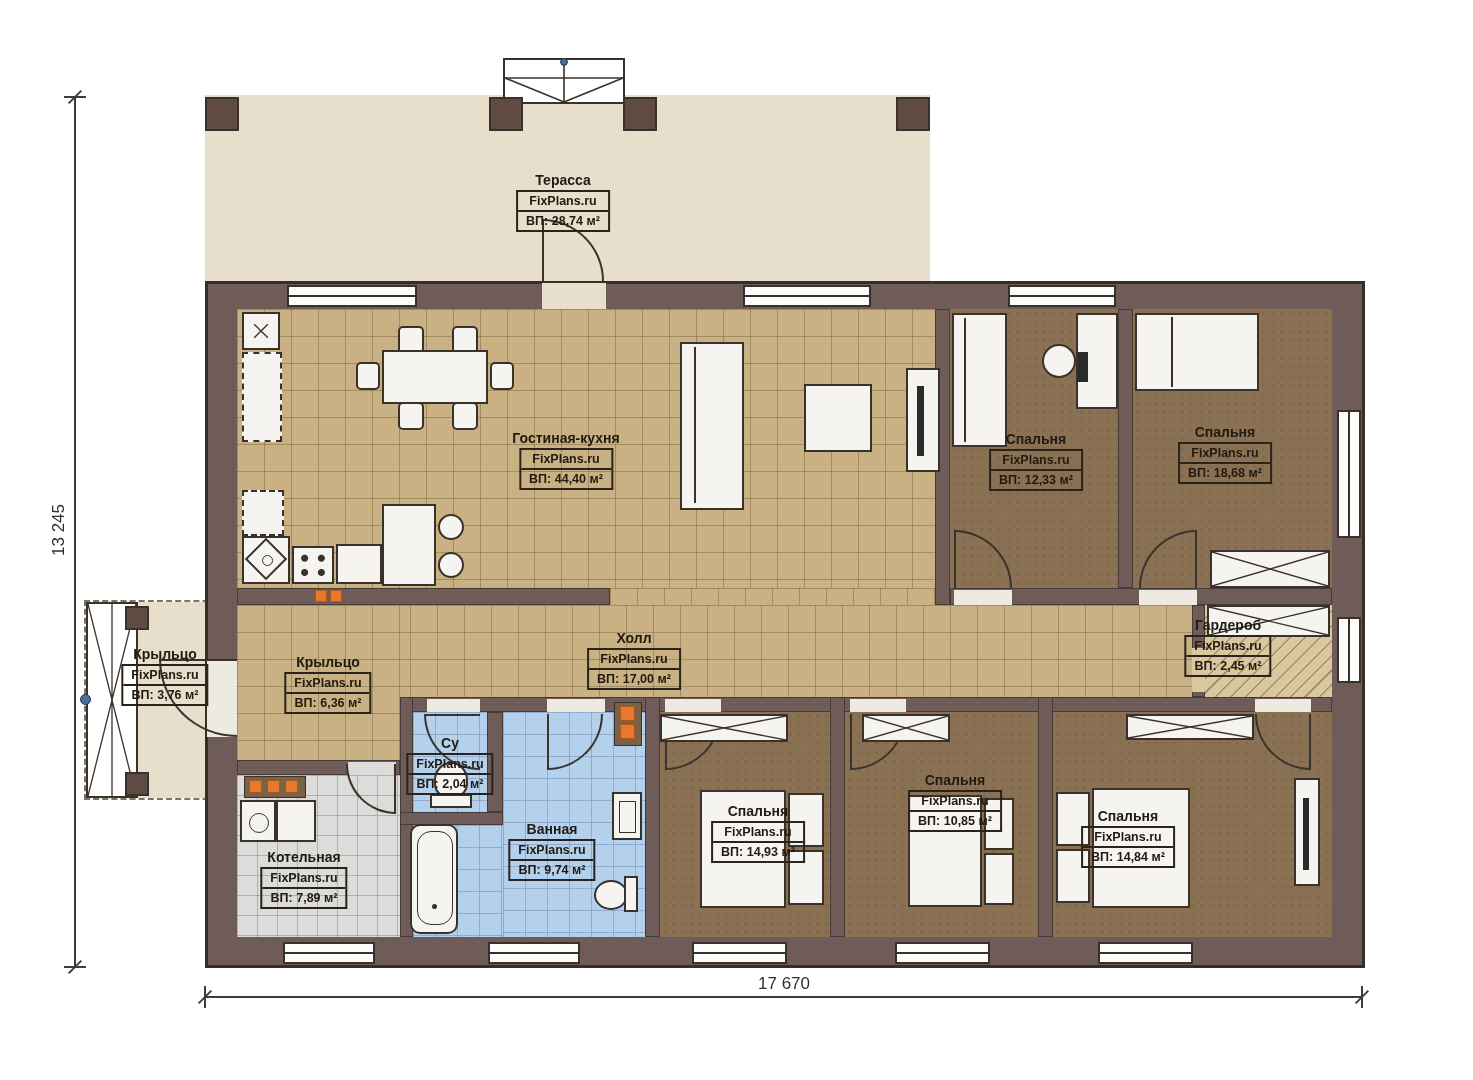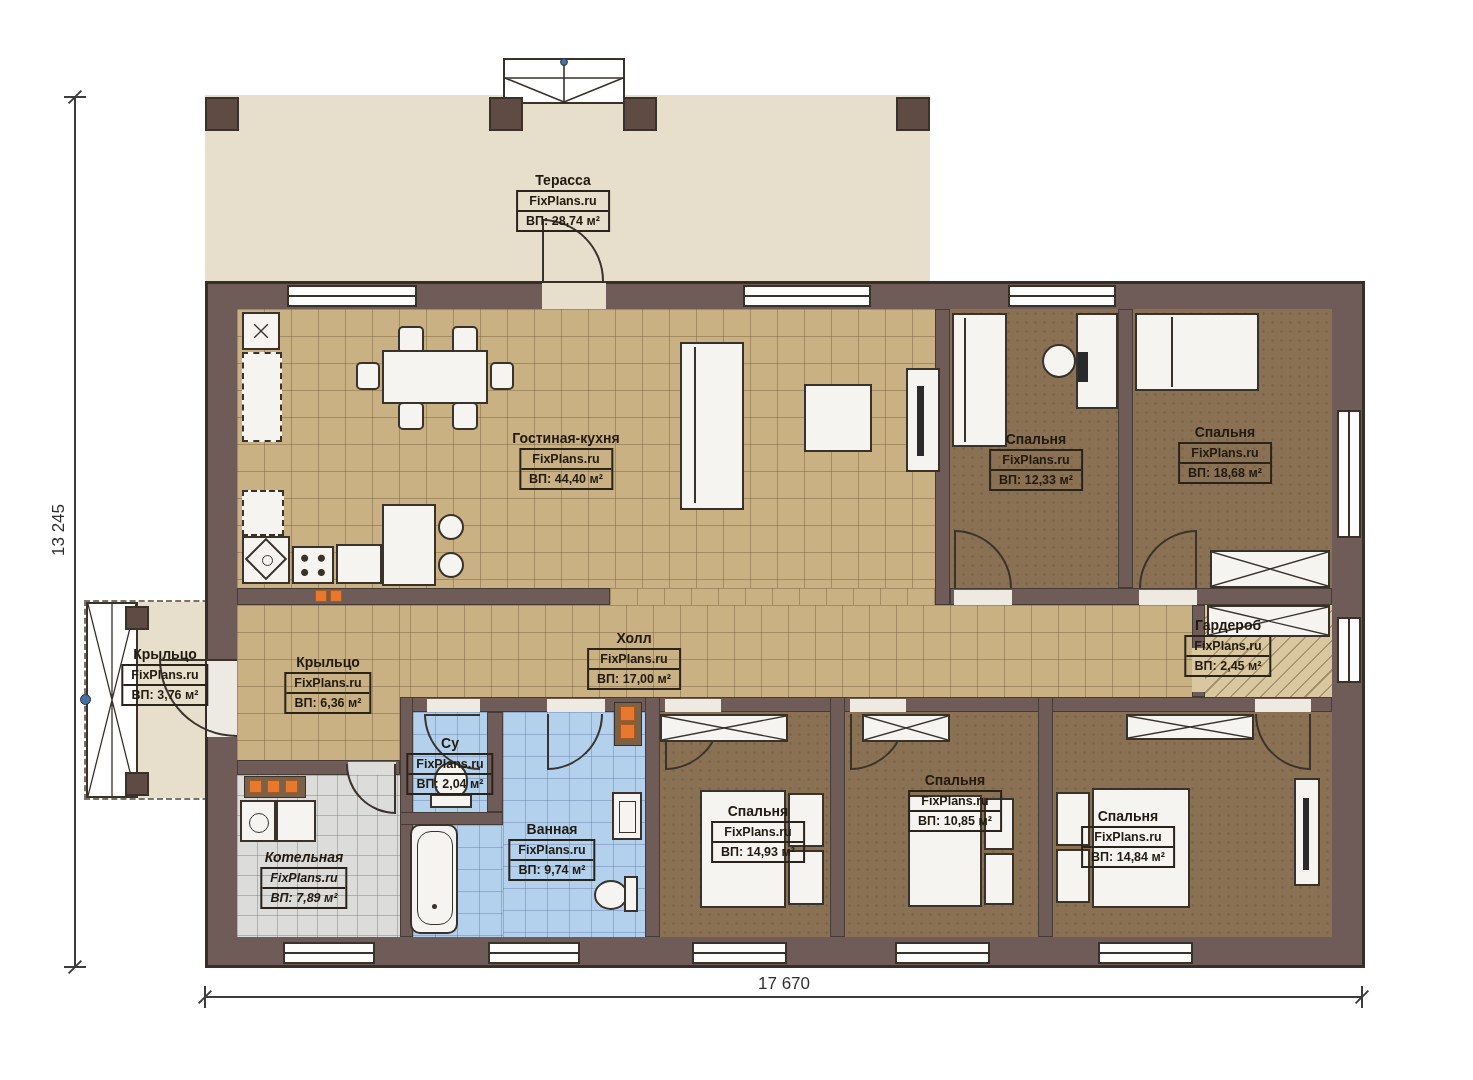--- a/index.html
+++ b/index.html
@@ -329,21 +329,21 @@
       <div class="rl-row">ВП: 2,04 м²</div>
     </div>
   </div>
   <div class="room-label" style="left:552px;top:821px;">
     <div class="rl-name">Ванная</div>
     <div class="rl-box">
       <div class="rl-row">FixPlans.ru</div>
       <div class="rl-row">ВП: 9,74 м²</div>
     </div>
   </div>
-  <div class="room-label" style="left:304px;top:849px;font-style:italic;">
+  <div class="room-label" style="left:304px;top:849px;">
     <div class="rl-name">Котельная</div>
     <div class="rl-box">
       <div class="rl-row">FixPlans.ru</div>
       <div class="rl-row">ВП: 7,89 м²</div>
     </div>
   </div>
   <div class="room-label" style="left:758px;top:803px;">
     <div class="rl-name">Спальня</div>
     <div class="rl-box">
       <div class="rl-row">FixPlans.ru</div>

